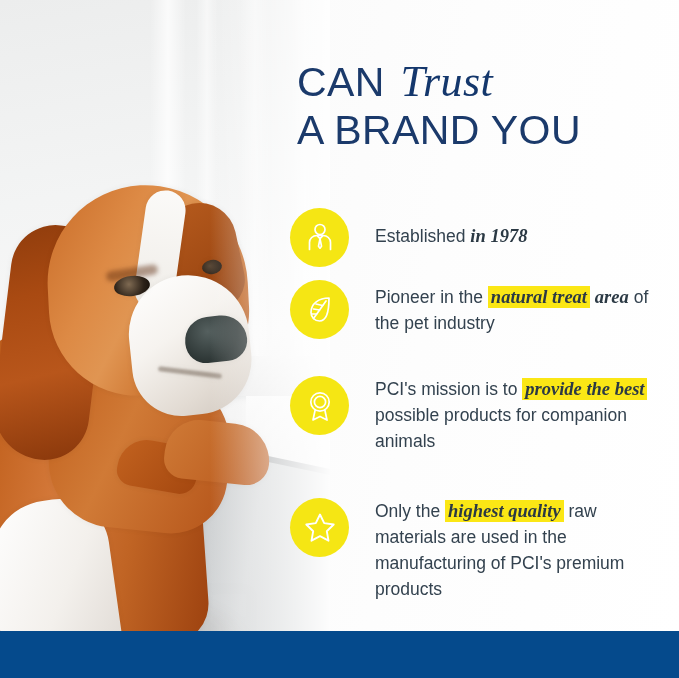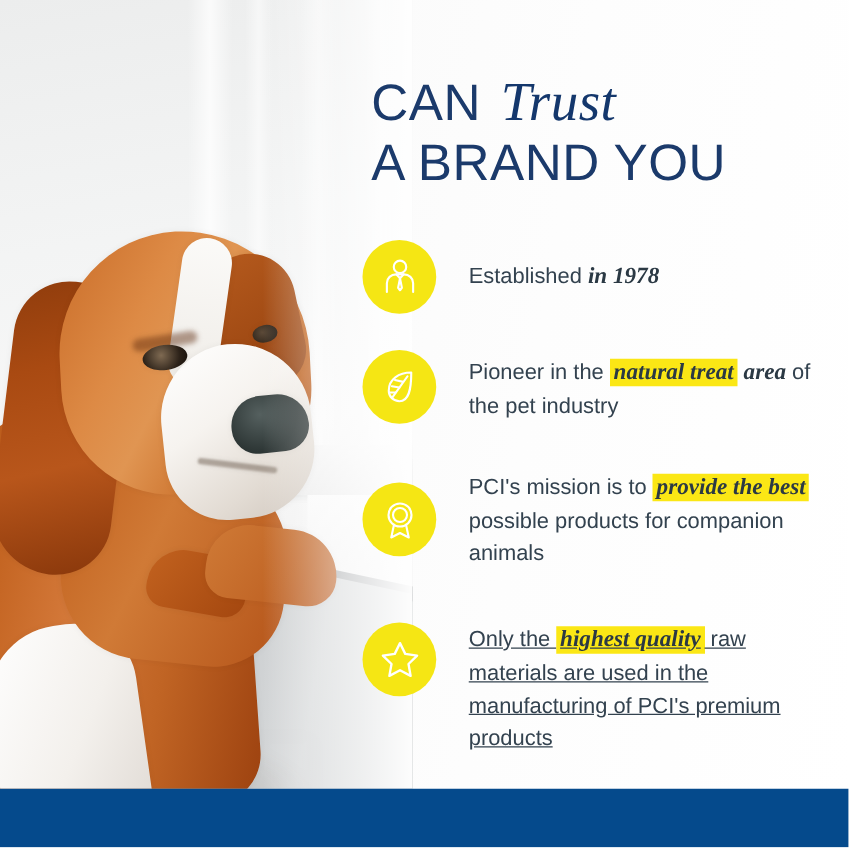--- a/index.html
+++ b/index.html
@@ -188,23 +188,23 @@
     padding:0 4px;
   }
   .trust::before{
     content:"";position:absolute;left:0;right:-6px;top:10px;height:26px;
     background:#fbe715;z-index:-1;
   }
 
   
   .bullets{position:absolute;left:290px;top:192px;width:385px;}
   .bullet{position:absolute;display:flex;align-items:flex-start;}
-  .b1{top:0px;}
+  .b1{top:16px;}
   .b2{top:88px;}
-  .b3{top:184px;align-items:center;}
+  .b3{top:184px;}
   .b4{top:306px;}
 
   .icon-circle{
     width:59px;height:59px;border-radius:50%;
     background:#f5e614;
     flex:0 0 59px;
     display:flex;align-items:center;justify-content:center;
     box-shadow:0 0 0 0 rgba(0,0,0,0);
   }
   .icon-circle svg{display:block;}
@@ -213,21 +213,21 @@
     margin-left:26px;
     color:#33424f;
     font-size:17.5px;
     line-height:26px;
     max-width:280px;
     padding-top:7px;
   }
   .b1 .btext{padding-top:15px;}
   .b2 .btext{padding-top:4px;}
   .b3 .btext{padding-top:0px;}
-  .b4 .btext{padding-top:0px;text-decoration:underline;}
+  .b4 .btext{padding-top:0px;}
 
   .em{
     font-family:"Liberation Serif",serif;
     font-style:italic;
     font-weight:700;
     font-size:18.5px;
     color:#2b3944;
   }
   .hl{
     background:#fbe715;

